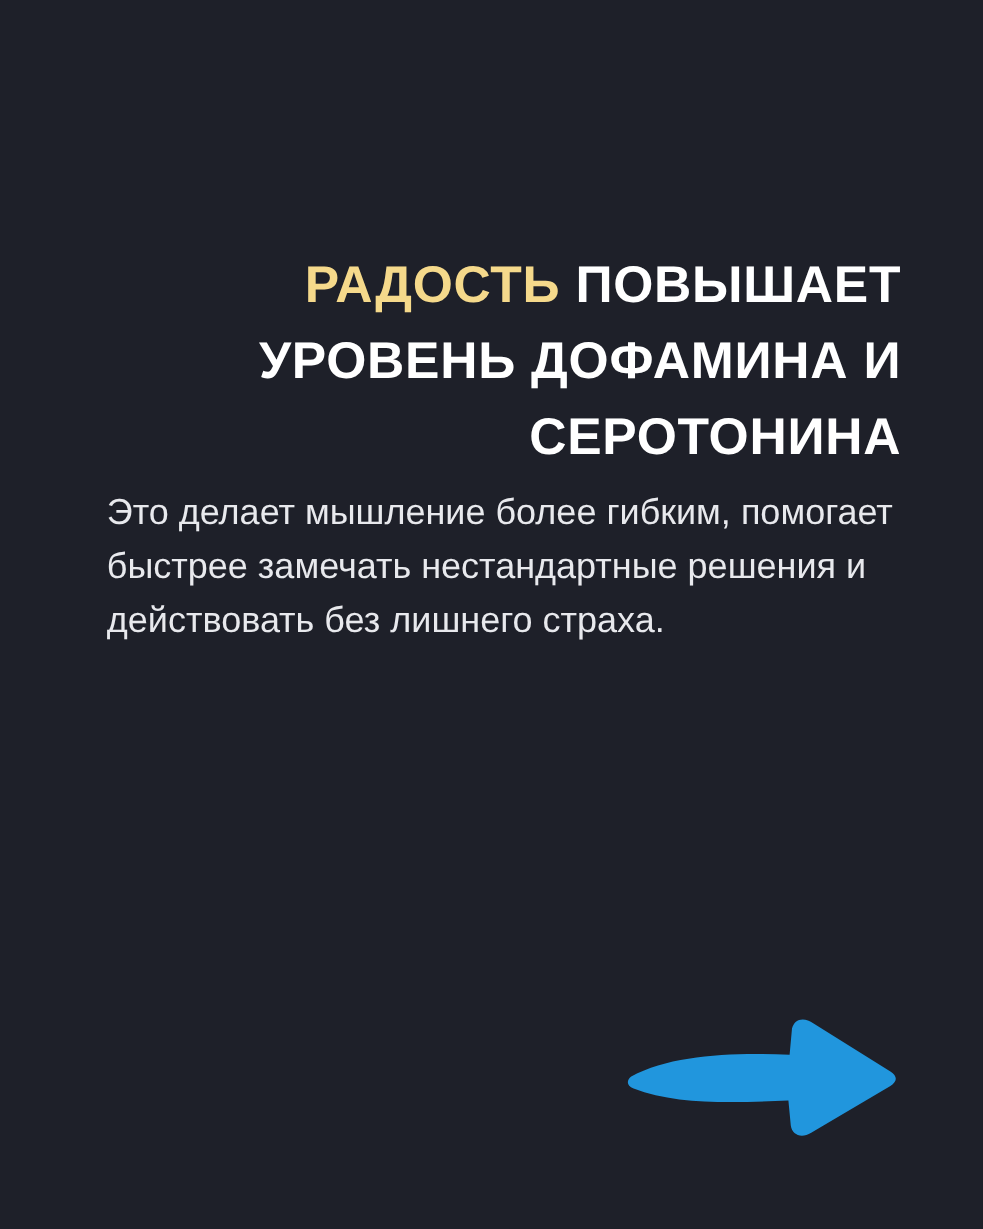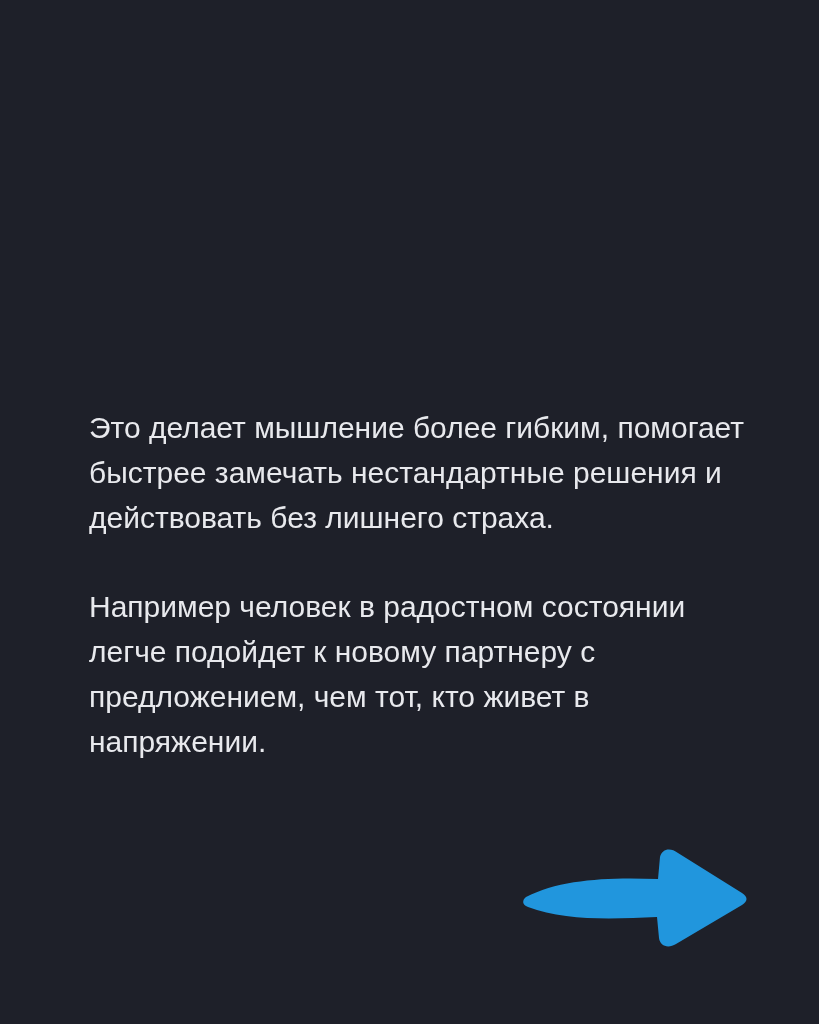--- a/index.html
+++ b/index.html
@@ -67,24 +67,26 @@
     top: 845px;
     width: 230px;
     height: 105px;
   }
 </style>
 </head>
 <body>
 
 <div class="slide">
 
+  <h1 class="headline">
+    <span class="accent">РАДОСТЬ</span><span> ПОВЫШАЕТ УРОВЕНЬ ДОФАМИНА И СЕРОТОНИНА</span>
+  </h1>
 
   <div class="body-text">
     <p>Это делает мышление более гибким, помогает быстрее замечать нестандартные решения и действовать без лишнего страха.</p>
-    <p>Например человек в радостном состоянии легче подойдет к новому партнеру с предложением, чем тот, кто живет в напряжении.</p>
   </div>
 
   <div class="arrow">
     <svg viewBox="0 0 230 105" width="230" height="105" xmlns="http://www.w3.org/2000/svg" aria-hidden="true">
       <path d="M6 52 C40 34, 90 32, 138 34 L140 12 C142 4, 150 2, 158 8 L222 48 C228 52, 228 56, 222 60 L156 99 C148 104, 140 101, 139 93 L137 72 C92 74, 44 76, 8 62 C2 60, 2 55, 6 52 Z" fill="#2196dd"></path>
     </svg>
   </div>
 
 </div>
 

